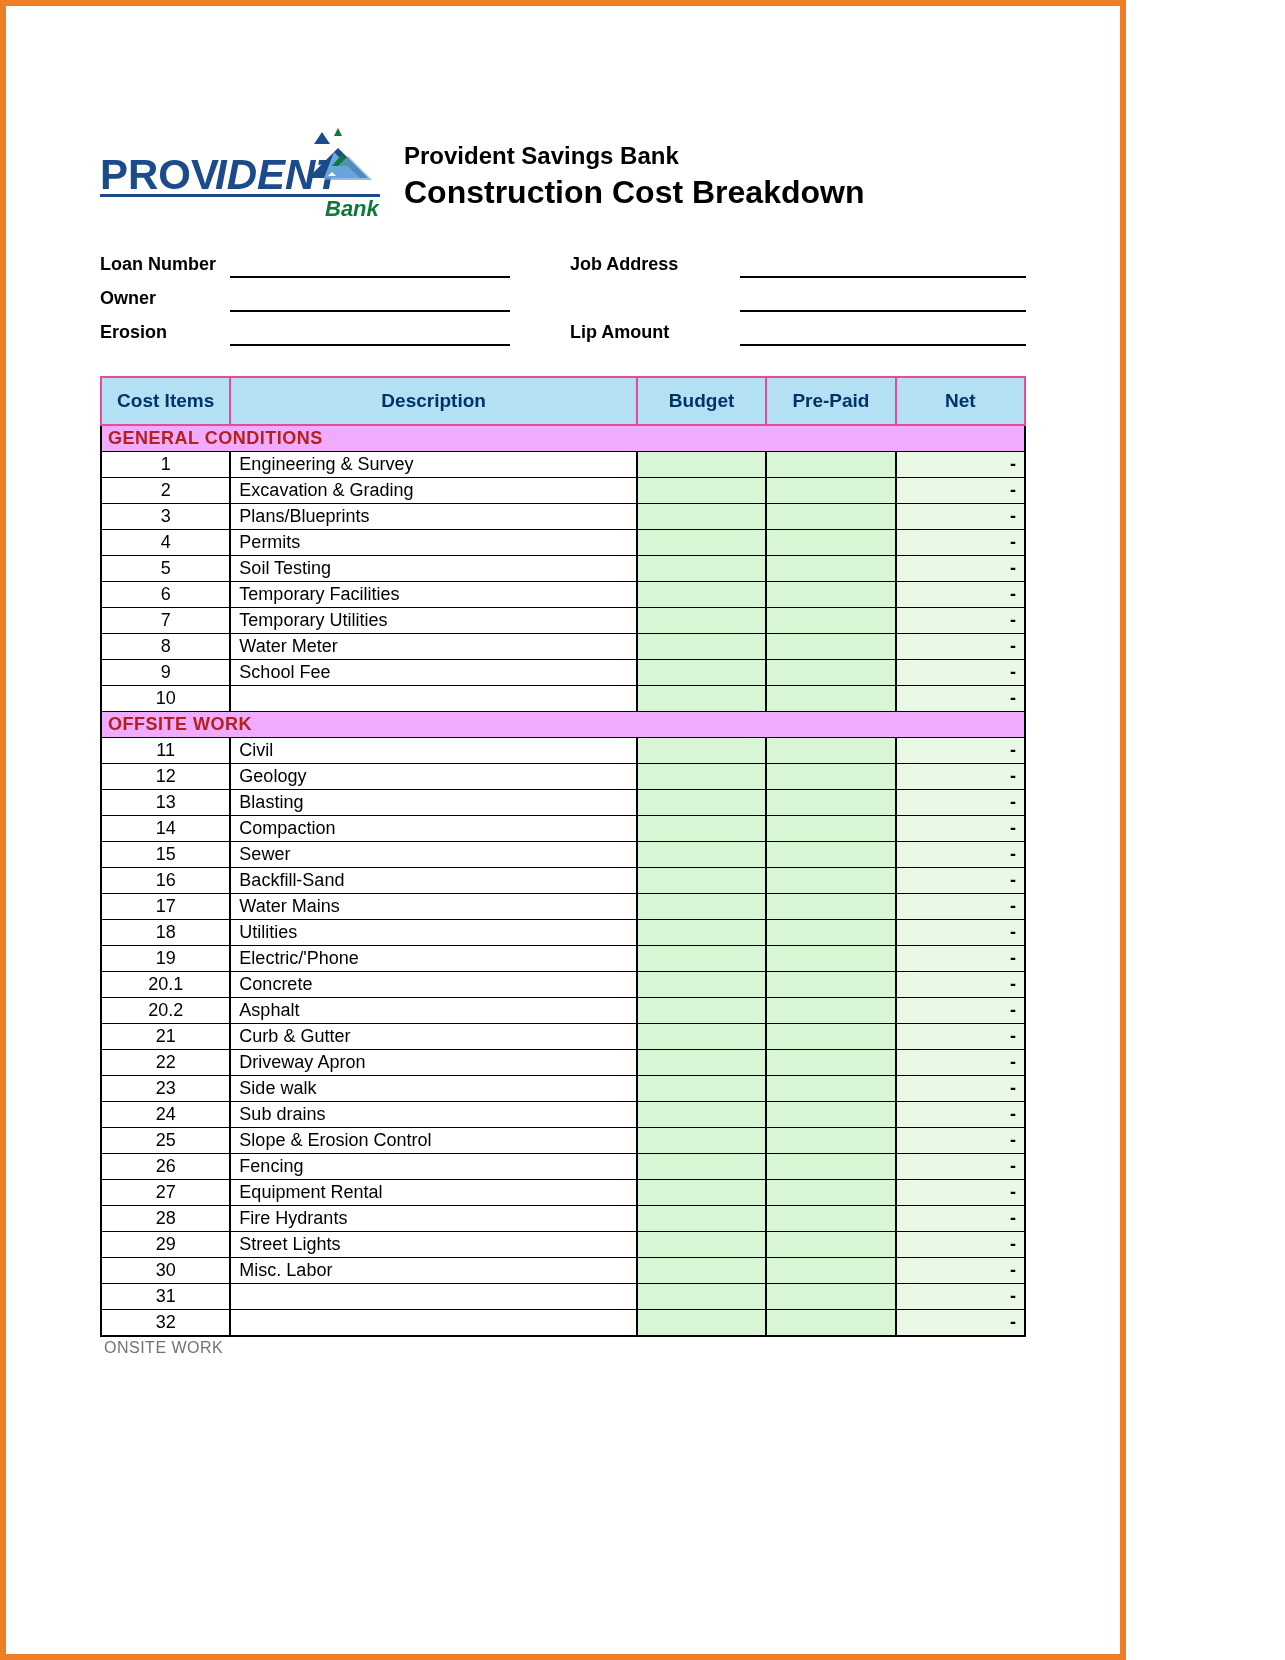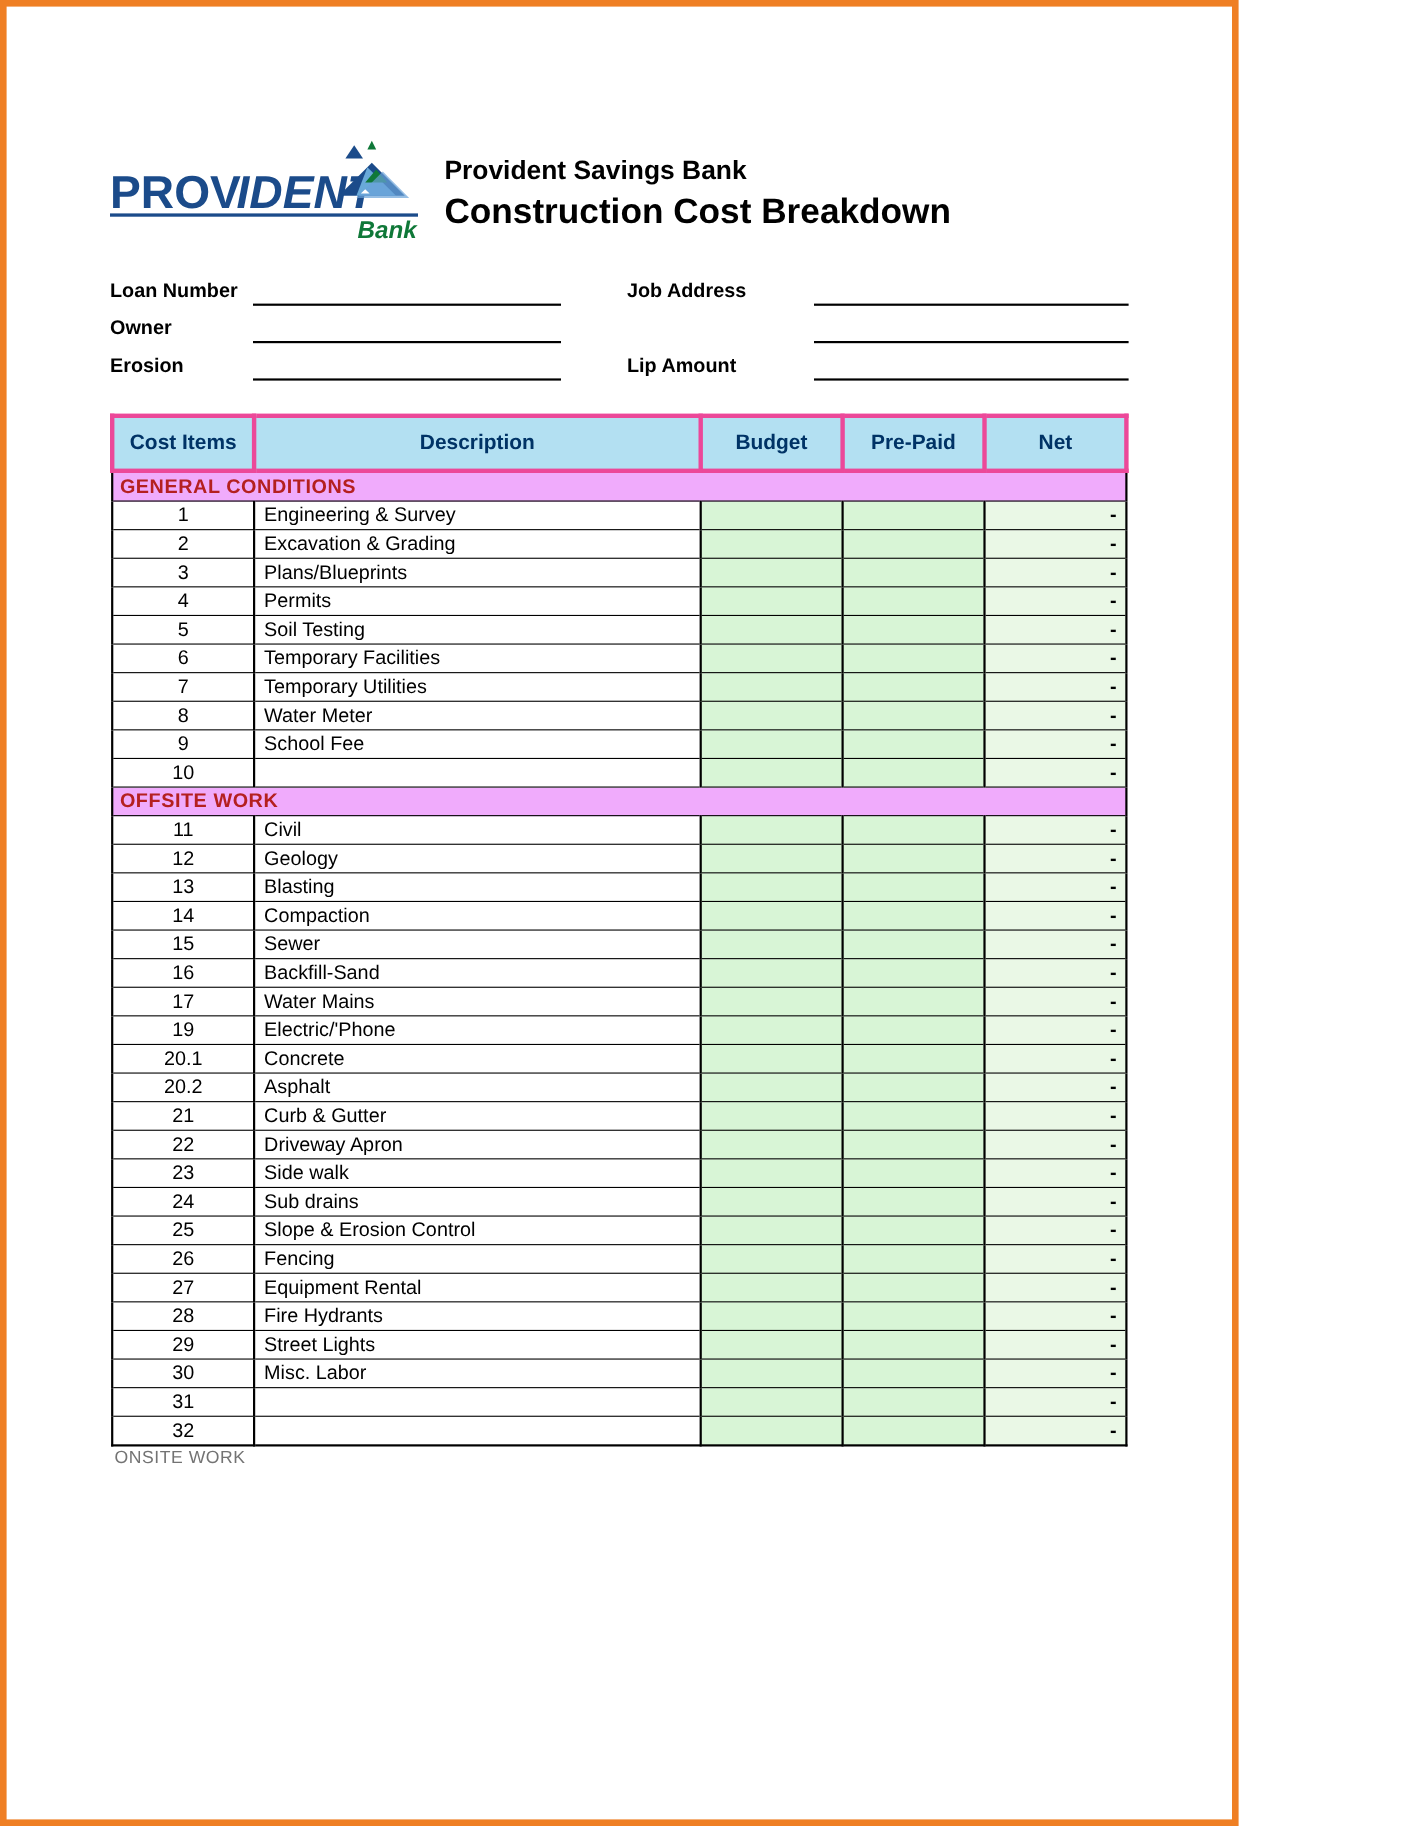--- a/index.html
+++ b/index.html
@@ -54,21 +54,21 @@
     width: 100%;
     border-collapse: collapse;
     table-layout: fixed;
   }
   table.cost th {
     background: #b3e0f2;
     color: #003366;
     text-align: center;
     font-size: 19px;
     font-weight: bold;
-    border: 4px solid #ec4899;
+    border: 2px solid #ec4899;
     height: 44px;
     vertical-align: middle;
   }
   table.cost td {
     border-left: 2px solid #000;
     border-right: 2px solid #000;
     border-top: 1px solid #000;
     border-bottom: 1px solid #000;
     height: 23px;
     vertical-align: middle;
@@ -292,20 +292,27 @@
           <td class="net">-</td>
         </tr>
         <tr>
           <td class="num">17</td>
           <td class="desc">Water Mains</td>
           <td class="grn"></td>
           <td class="grn"></td>
           <td class="net">-</td>
         </tr>
         <tr>
+          <td class="num">18</td>
+          <td class="desc">Utilities</td>
+          <td class="grn"></td>
+          <td class="grn"></td>
+          <td class="net">-</td>
+        </tr>
+        <tr>
           <td class="num">19</td>
           <td class="desc">Electric/'Phone</td>
           <td class="grn"></td>
           <td class="grn"></td>
           <td class="net">-</td>
         </tr>
         <tr>
           <td class="num">20.1</td>
           <td class="desc">Concrete</td>
           <td class="grn"></td>

